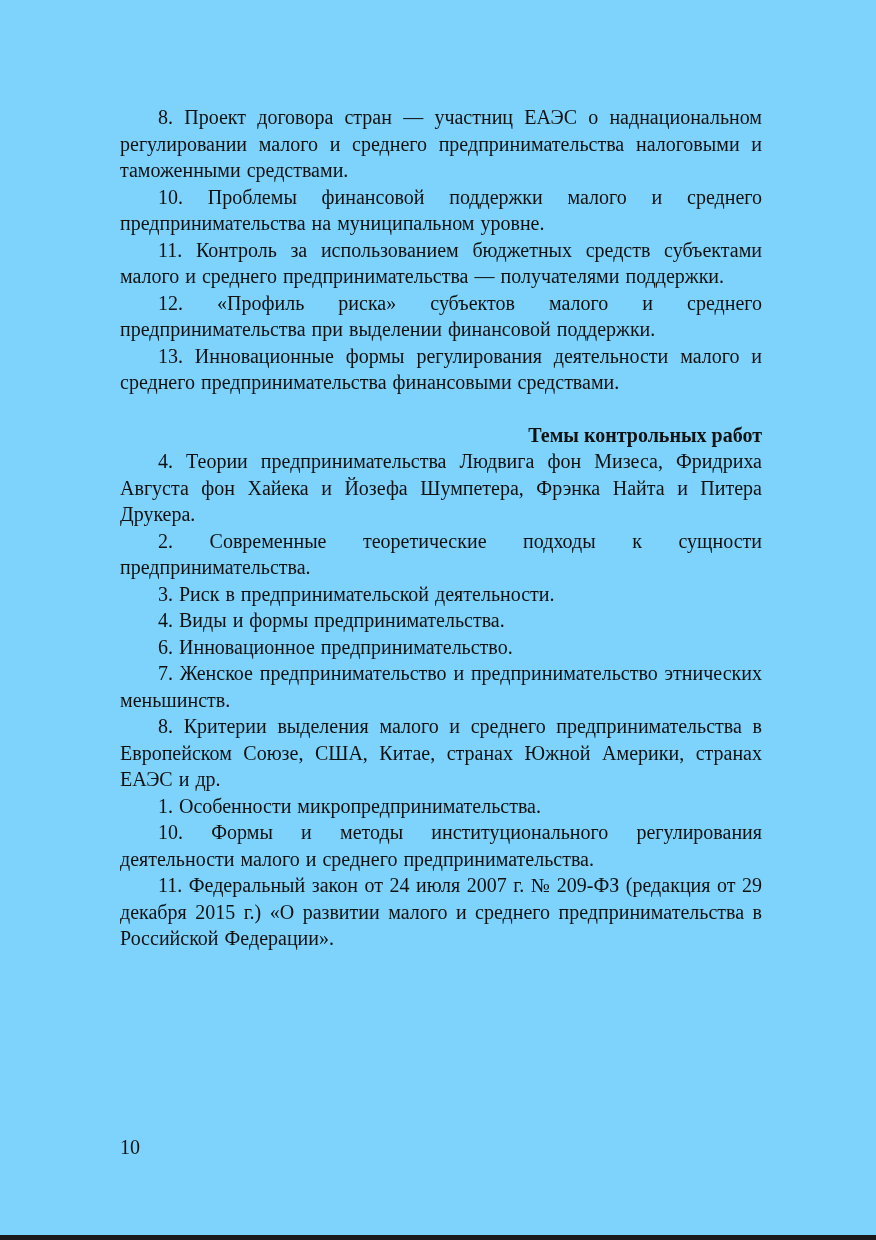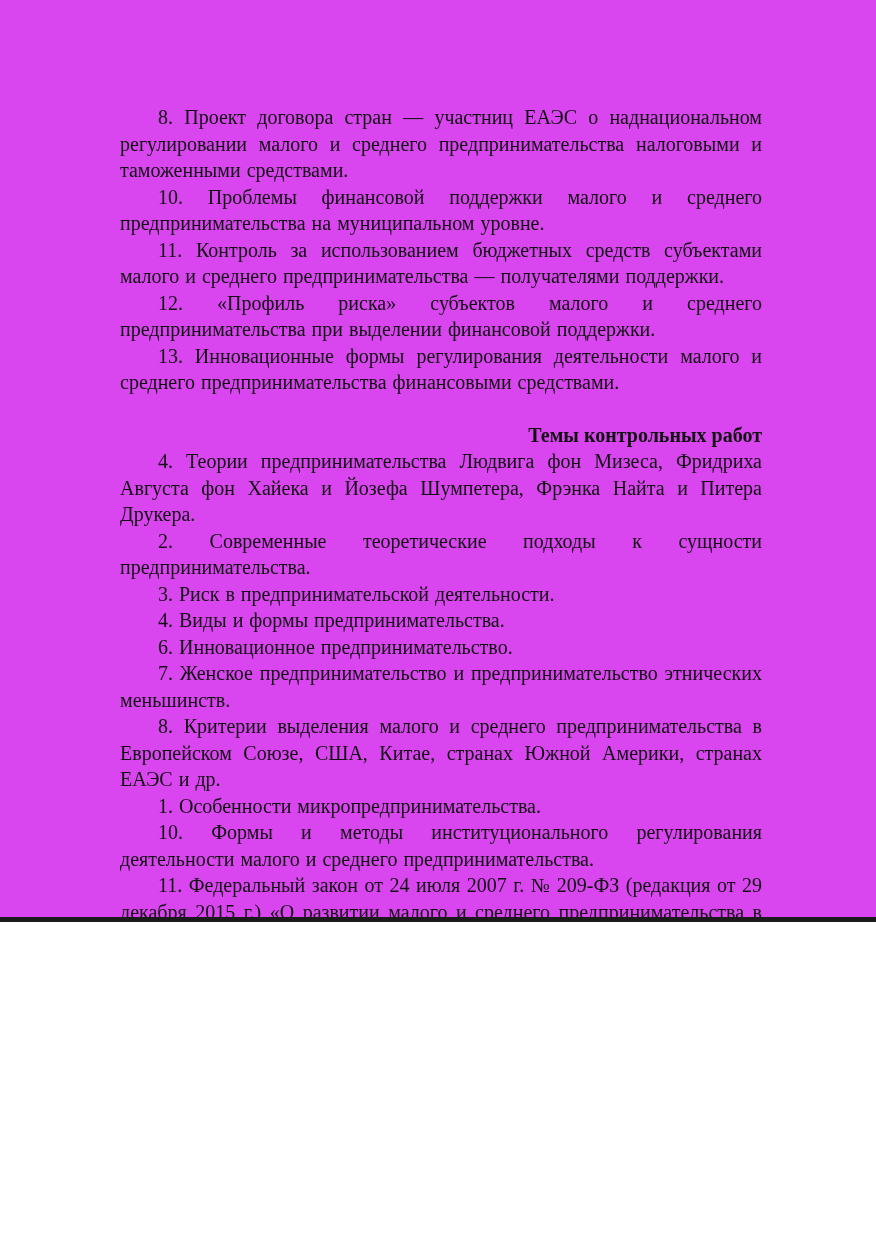--- a/index.html
+++ b/index.html
@@ -3,22 +3,22 @@
 <meta charset="utf-8">
 <style>
   html, body {
     margin: 0;
     padding: 0;
     background: #ffffff;
   }
   .page {
     position: relative;
     width: 876px;
-    height: 922px;
-    background: #d946ef;
+    height: 1240px;
+    background: #7dd3fc;
     overflow: hidden;
     font-family: "Liberation Serif", "DejaVu Serif", serif;
     color: #111111;
   }
   .text-block {
     position: absolute;
     left: 120px;
     top: 104px;
     width: 642px;
     font-size: 20px;
@@ -34,22 +34,22 @@
     margin: 26px 0 0 0;
     font-size: 20px;
     line-height: 26.5px;
     font-weight: bold;
     text-align: right;
     text-indent: 0;
   }
   .page-number {
     position: absolute;
     left: 120px;
-    top: 1192px;
-    font-size: 13px;
+    top: 1136px;
+    font-size: 20px;
     color: #111111;
   }
   .page-edge {
     position: absolute;
     left: 0;
     bottom: 0;
     width: 100%;
     height: 5px;
     background: #1a1a1a;
   }

